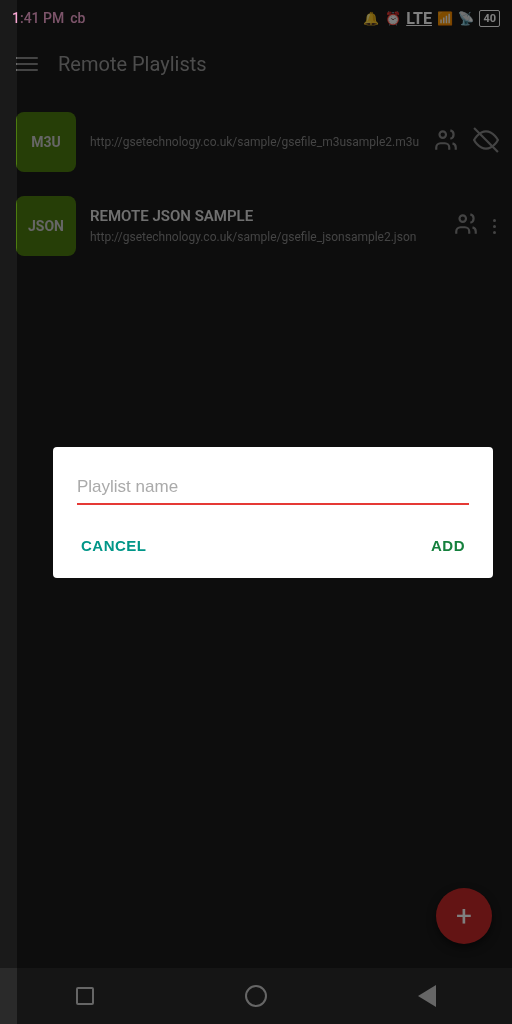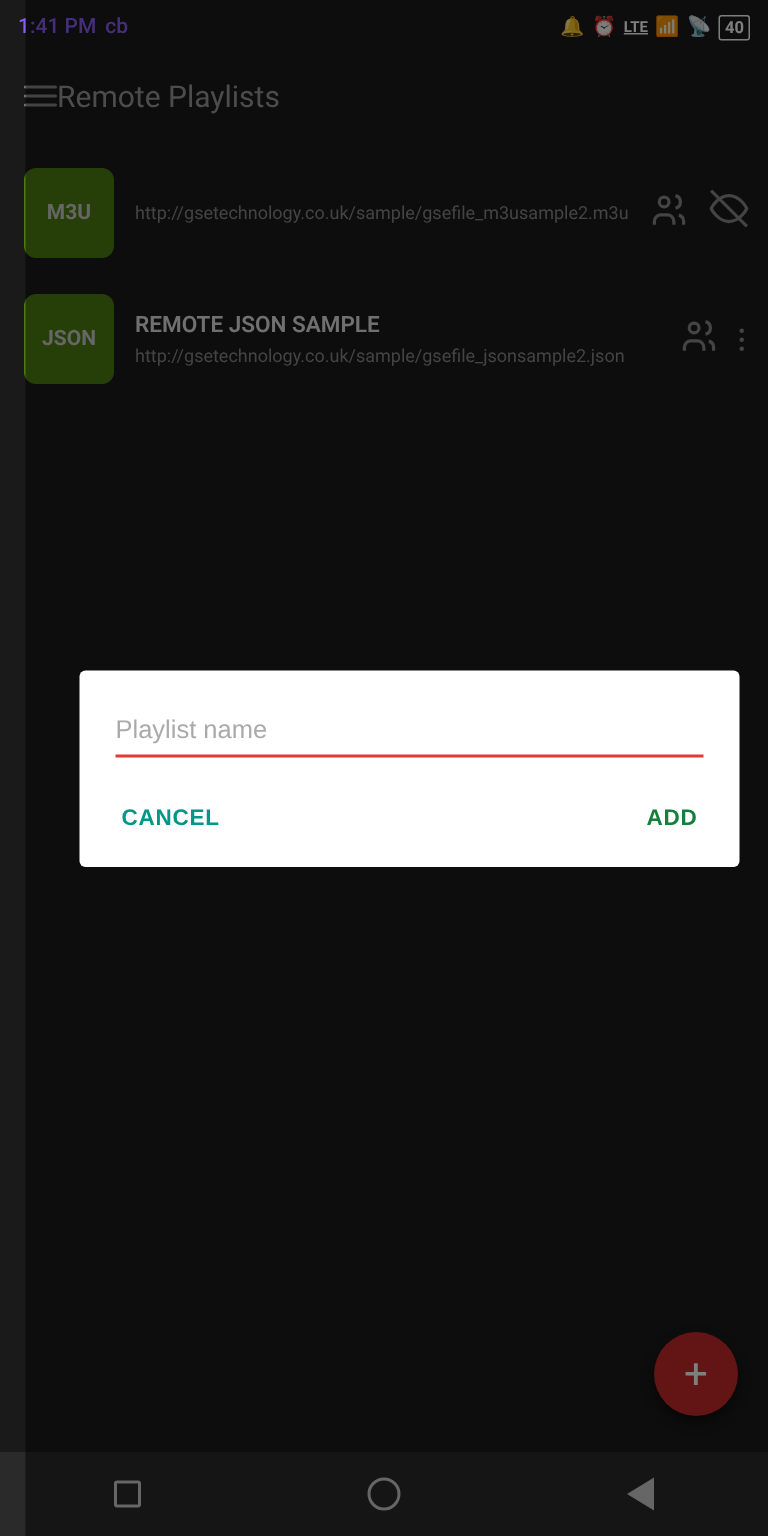--- a/index.html
+++ b/index.html
@@ -21,21 +21,21 @@
       background: #1a1a1a;
       display: flex;
       align-items: center;
       justify-content: space-between;
       padding: 0 12px;
     }
     .status-left {
       display: flex;
       align-items: center;
       gap: 6px;
-      color: #8b5cf6;
+      color: #f9a8d4;
       font-size: 14px;
       font-weight: 500;
     }
     .status-right {
       display: flex;
       align-items: center;
       gap: 5px;
       color: #ffffff;
       font-size: 12px;
     }
@@ -52,20 +52,21 @@
     }
 
     
     .toolbar {
       width: 100%;
       height: 56px;
       background: #1a1a1a;
       display: flex;
       align-items: center;
       padding: 0 16px;
+      gap: 20px;
     }
     .toolbar-menu-icon {
       color: #888;
       font-size: 20px;
       cursor: pointer;
       display: flex;
       flex-direction: column;
       gap: 4px;
     }
     .toolbar-menu-icon span {
@@ -270,21 +271,21 @@
 <body>
 
 <div class="status-bar">
   <div class="status-left">
     <span>1:41 PM</span>
     <span>cb</span>
   </div>
   <div class="status-right">
     <span class="status-icon">🔔</span>
     <span class="status-icon">⏰</span>
-    <span class="status-icon" style="font-size:10px;font-weight:bold;text-decoration:underline;">LTE</span>
+    <span class="status-icon" style="font-size:16px;font-weight:bold;text-decoration:underline;">LTE</span>
     <span class="status-icon">📶</span>
     <span class="status-icon">📡</span>
     <span class="battery-box">40</span>
   </div>
 </div>
 
 <div class="toolbar">
   <div class="toolbar-menu-icon">
     <span></span>
     <span></span>

